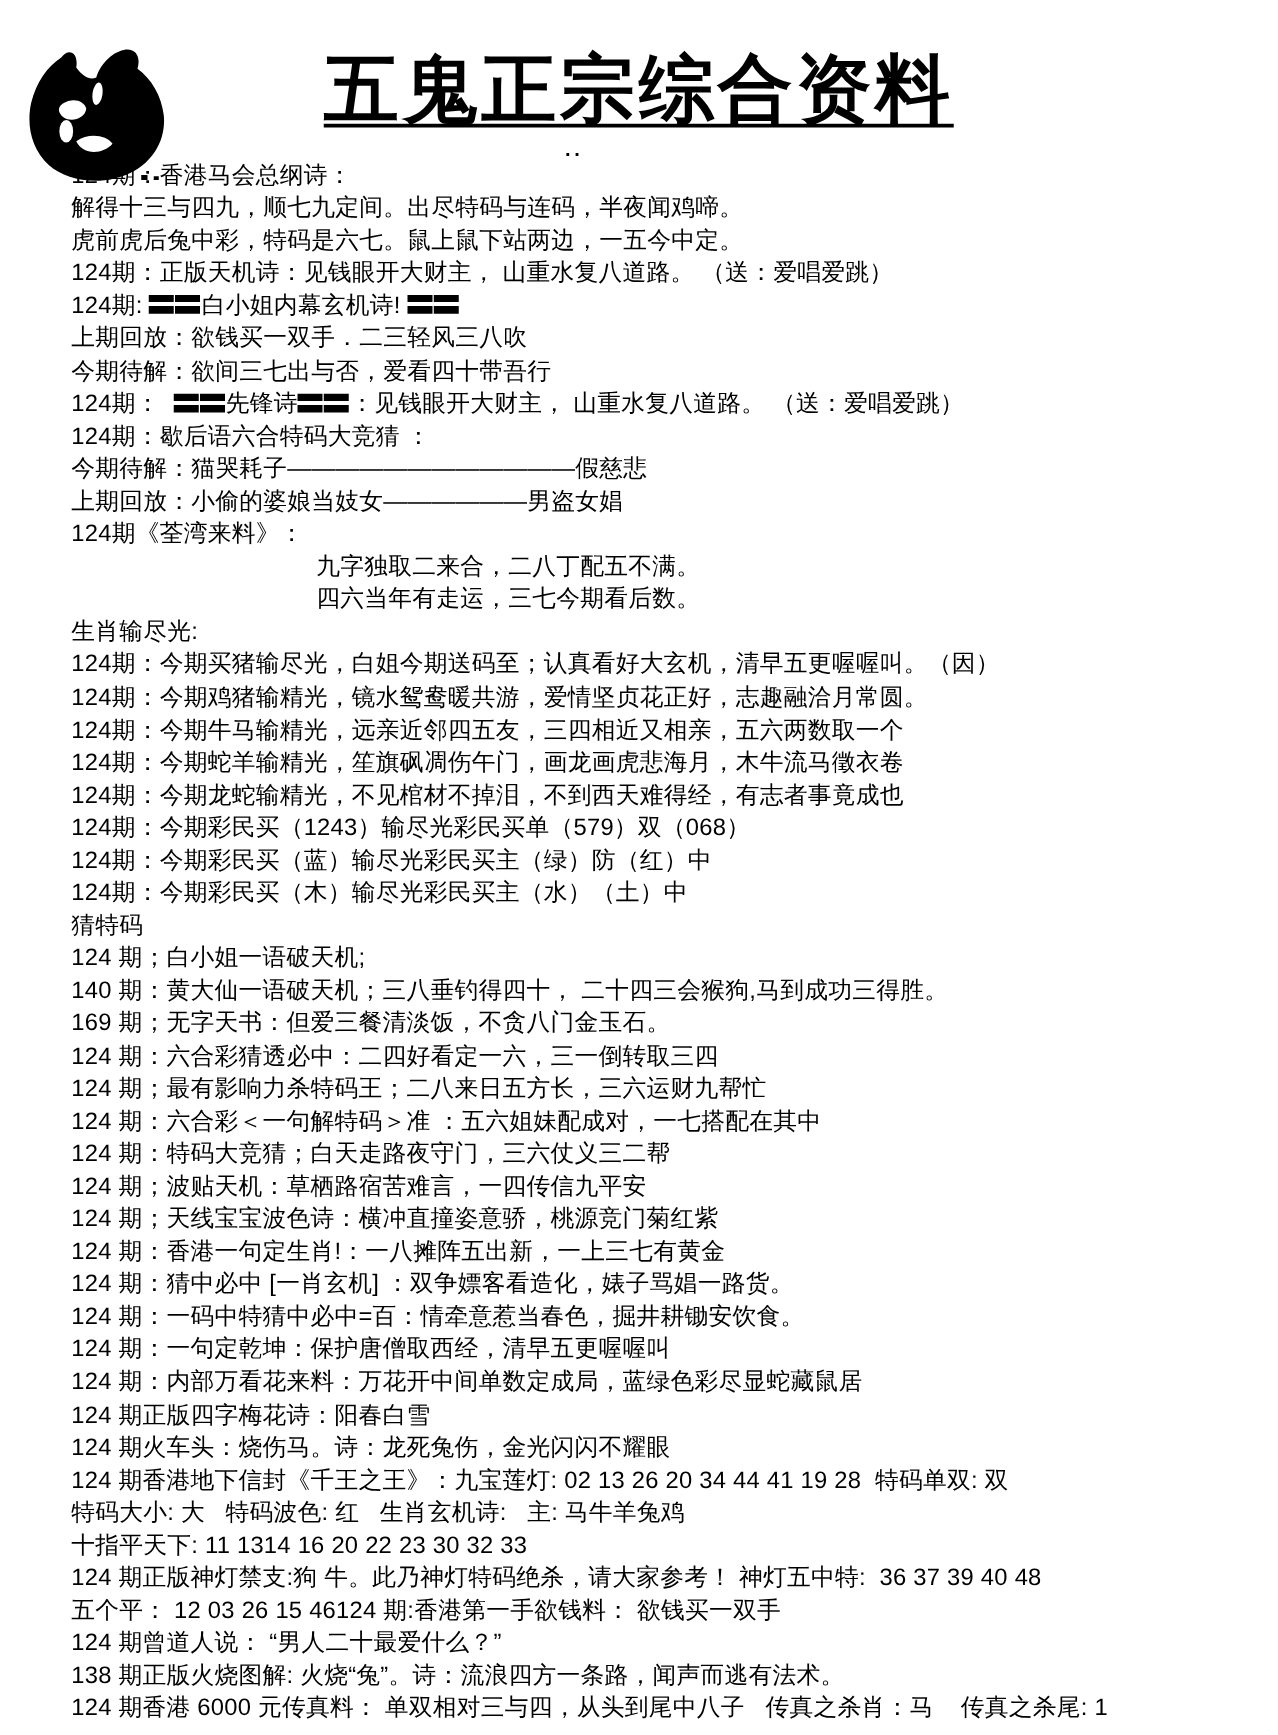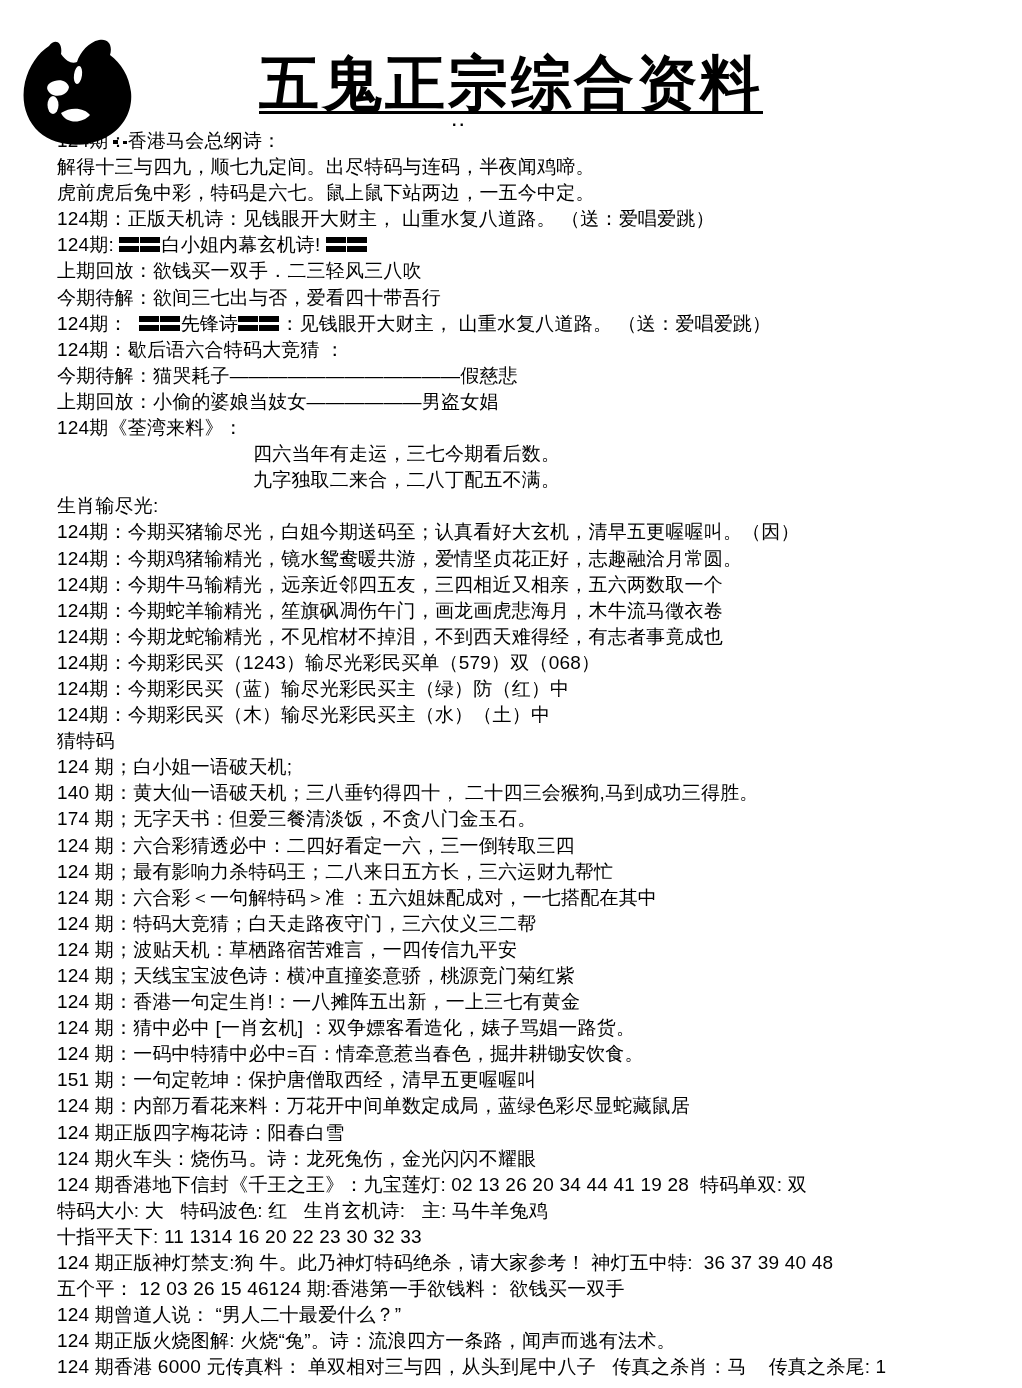--- a/index.html
+++ b/index.html
@@ -13,21 +13,21 @@
     overflow: hidden;
   }
   .title-wrap {
     position: absolute;
     top: 32px;
     left: 0;
     width: 100%;
     text-align: center;
   }
   .page-title {
-    margin: 12px;
+    margin: 0;
     display: inline-block;
     font-family: "Liberation Serif", serif;
     font-size: 60px;
     font-weight: 700;
     letter-spacing: 3px;
     text-decoration: underline;
     text-decoration-thickness: 3px;
     text-underline-offset: 7px;
     white-space: nowrap;
   }
@@ -103,51 +103,51 @@
       <div class="line">虎前虎后兔中彩，特码是六七。鼠上鼠下站两边，一五今中定。</div>
       <div class="line">124期：正版天机诗：见钱眼开大财主， 山重水复八道路。 （送：爱唱爱跳）</div>
       <div class="line">124期: <span class="geta"></span><span class="geta"></span>白小姐内幕玄机诗! <span class="geta"></span><span class="geta"></span></div>
       <div class="line">上期回放：欲钱买一双手．二三轻风三八吹</div>
       <div class="line">今期待解：欲间三七出与否，爱看四十带吾行</div>
       <div class="line">124期：  <span class="geta"></span><span class="geta"></span>先锋诗<span class="geta"></span><span class="geta"></span>：见钱眼开大财主， 山重水复八道路。 （送：爱唱爱跳）</div>
       <div class="line">124期：歇后语六合特码大竞猜 ：</div>
       <div class="line">今期待解：猫哭耗子————————————假慈悲</div>
       <div class="line">上期回放：小偷的婆娘当妓女——————男盗女娼</div>
       <div class="line">124期《荃湾来料》：</div>
+      <div class="line indent">九字独取二来合，二八丁配五不满。</div>
       <div class="line indent">四六当年有走运，三七今期看后数。</div>
-      <div class="line indent">九字独取二来合，二八丁配五不满。</div>
       <div class="line">生肖输尽光:</div>
       <div class="line">124期：今期买猪输尽光，白姐今期送码至；认真看好大玄机，清早五更喔喔叫。（因）</div>
       <div class="line">124期：今期鸡猪输精光，镜水鸳鸯暖共游，爱情坚贞花正好，志趣融洽月常圆。</div>
       <div class="line">124期：今期牛马输精光，远亲近邻四五友，三四相近又相亲，五六两数取一个</div>
       <div class="line">124期：今期蛇羊输精光，笙旗砜凋伤午门，画龙画虎悲海月，木牛流马徵衣卷</div>
       <div class="line">124期：今期龙蛇输精光，不见棺材不掉泪，不到西天难得经，有志者事竟成也</div>
       <div class="line">124期：今期彩民买（1243）输尽光彩民买单（579）双（068）</div>
       <div class="line">124期：今期彩民买（蓝）输尽光彩民买主（绿）防（红）中</div>
       <div class="line">124期：今期彩民买（木）输尽光彩民买主（水）（土）中</div>
       <div class="line">猜特码</div>
       <div class="line">124 期；白小姐一语破天机;</div>
       <div class="line">140 期：黄大仙一语破天机；三八垂钓得四十， 二十四三会猴狗,马到成功三得胜。</div>
-      <div class="line">174 期；无字天书：但爱三餐清淡饭，不贪八门金玉石。</div>
+      <div class="line">169 期；无字天书：但爱三餐清淡饭，不贪八门金玉石。</div>
       <div class="line">124 期：六合彩猜透必中：二四好看定一六，三一倒转取三四</div>
       <div class="line">124 期；最有影响力杀特码王；二八来日五方长，三六运财九帮忙</div>
       <div class="line">124 期：六合彩＜一句解特码＞准 ：五六姐妹配成对，一七搭配在其中</div>
       <div class="line">124 期：特码大竞猜；白天走路夜守门，三六仗义三二帮</div>
       <div class="line">124 期；波贴天机：草栖路宿苦难言，一四传信九平安</div>
       <div class="line">124 期；天线宝宝波色诗：横冲直撞姿意骄，桃源竞门菊红紫</div>
       <div class="line">124 期：香港一句定生肖!：一八摊阵五出新，一上三七有黄金</div>
       <div class="line">124 期：猜中必中 [一肖玄机] ：双争嫖客看造化，婊子骂娼一路货。</div>
       <div class="line">124 期：一码中特猜中必中=百：情牵意惹当春色，掘井耕锄安饮食。</div>
-      <div class="line">151 期：一句定乾坤：保护唐僧取西经，清早五更喔喔叫</div>
+      <div class="line">124 期：一句定乾坤：保护唐僧取西经，清早五更喔喔叫</div>
       <div class="line">124 期：内部万看花来料：万花开中间单数定成局，蓝绿色彩尽显蛇藏鼠居</div>
       <div class="line">124 期正版四字梅花诗：阳春白雪</div>
       <div class="line">124 期火车头：烧伤马。诗：龙死兔伤，金光闪闪不耀眼</div>
       <div class="line">124 期香港地下信封《千王之王》：九宝莲灯: 02 13 26 20 34 44 41 19 28  特码单双: 双</div>
       <div class="line">特码大小: 大   特码波色: 红   生肖玄机诗:   主: 马牛羊兔鸡</div>
       <div class="line">十指平天下: 11 1314 16 20 22 23 30 32 33</div>
       <div class="line">124 期正版神灯禁支:狗 牛。此乃神灯特码绝杀，请大家参考！ 神灯五中特:  36 37 39 40 48</div>
       <div class="line">五个平： 12 03 26 15 46124 期:香港第一手欲钱料： 欲钱买一双手</div>
       <div class="line">124 期曾道人说： “男人二十最爱什么？”</div>
-      <div class="line">124 期正版火烧图解: 火烧“兔”。诗：流浪四方一条路，闻声而逃有法术。</div>
+      <div class="line">138 期正版火烧图解: 火烧“兔”。诗：流浪四方一条路，闻声而逃有法术。</div>
       <div class="line">124 期香港 6000 元传真料： 单双相对三与四，从头到尾中八子   传真之杀肖：马    传真之杀尾: 1</div>
     </div>
 
 </div>
 
 </body></html>

